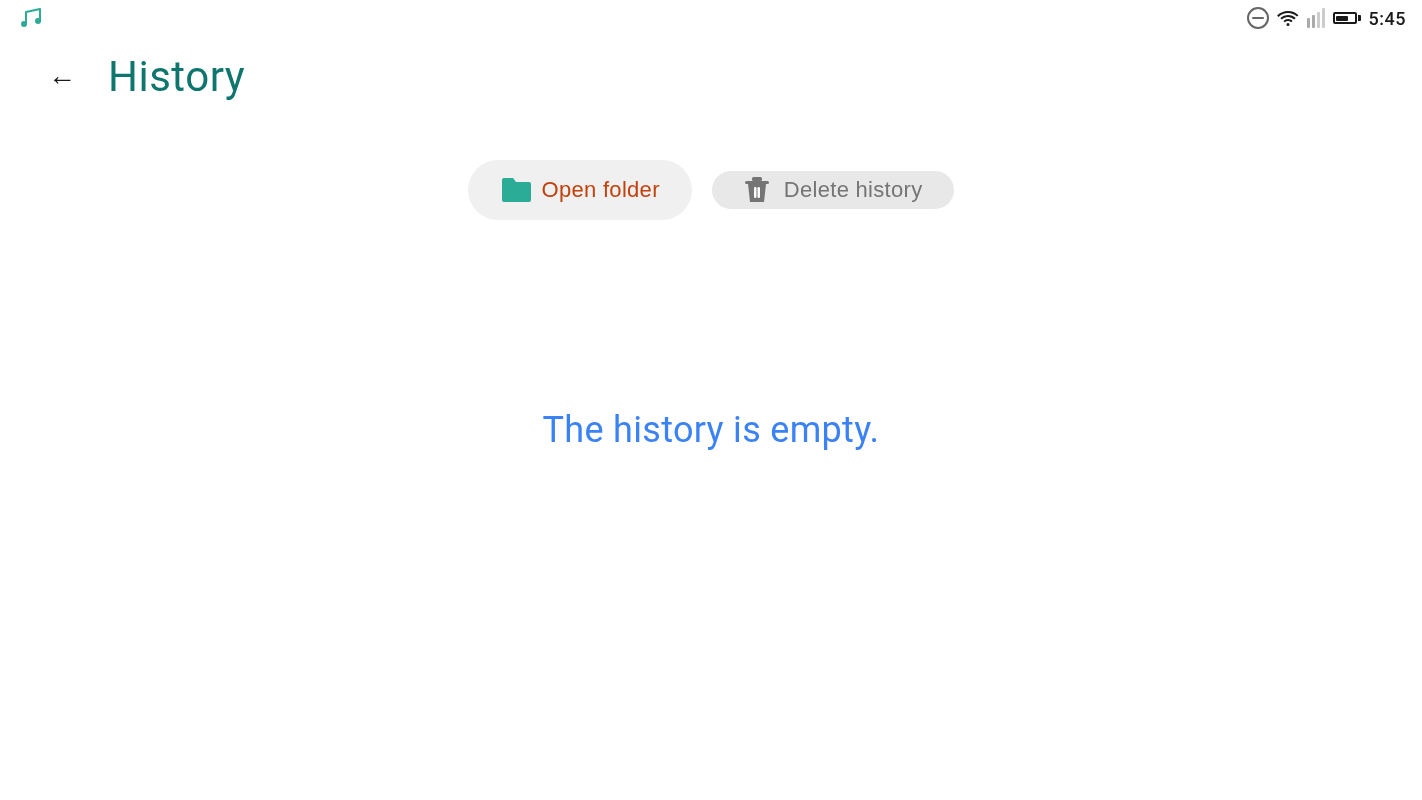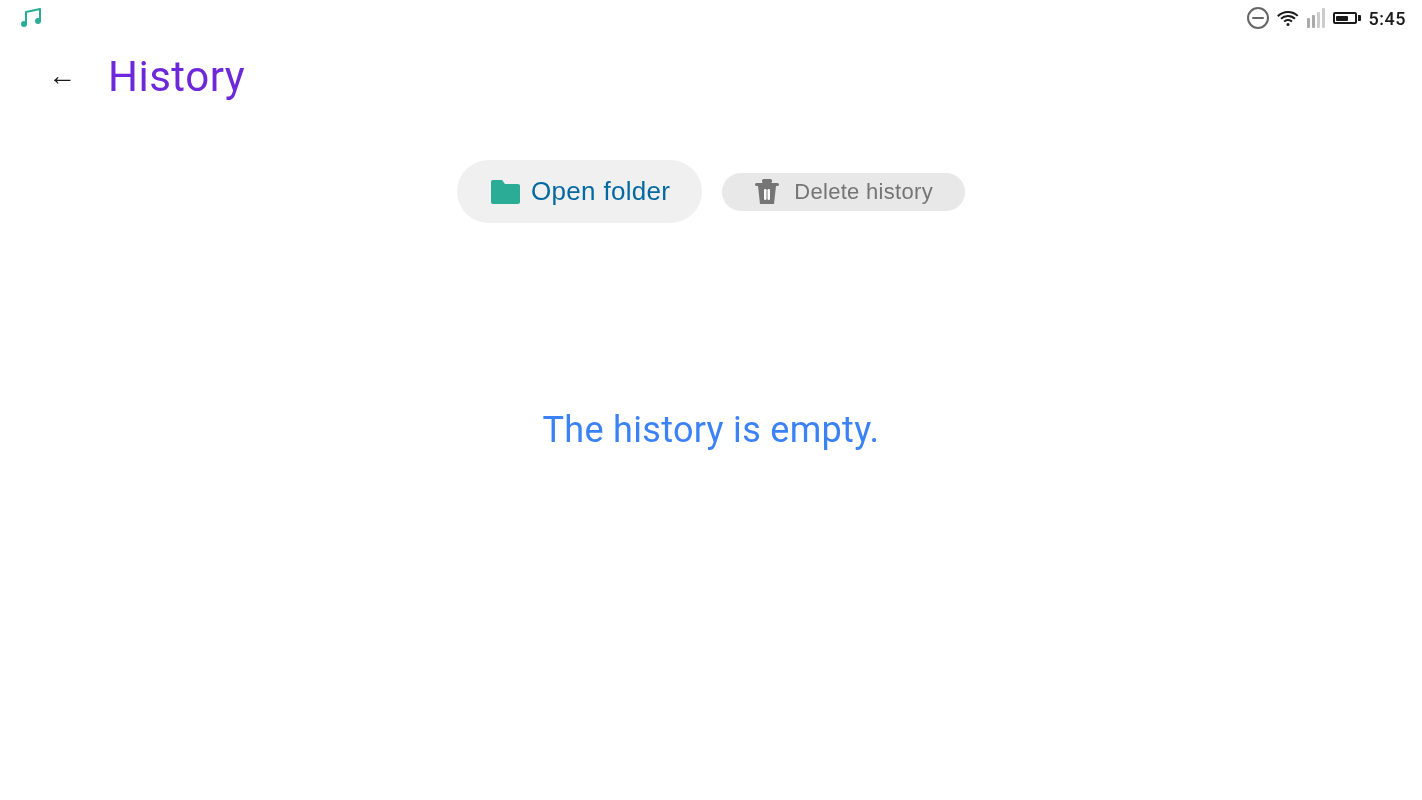--- a/index.html
+++ b/index.html
@@ -74,21 +74,21 @@
 
     .back-arrow {
       font-size: 28px;
       color: #1a1a1a;
       line-height: 1;
     }
 
     .page-title {
       font-size: 42px;
       font-weight: 400;
-      color: #6d28d9;
+      color: #0f766e;
       letter-spacing: 0.5px;
     }
 
     
     .action-buttons {
       position: absolute;
       top: 140px;
       left: 0;
       right: 0;
       display: flex;
@@ -100,23 +100,23 @@
 
     .btn-open-folder {
       display: flex;
       align-items: center;
       gap: 10px;
       padding: 16px 32px;
       background: #f0f0f0;
       border: none;
       border-radius: 50px;
       cursor: pointer;
-      font-size: 26px;
+      font-size: 22px;
       font-weight: 500;
-      color: #0369a1;
+      color: #c2410c;
       letter-spacing: 0.3px;
     }
 
     .btn-delete-history {
       display: flex;
       align-items: center;
       gap: 14px;
       padding: 5px 32px;
       background: #e8e8e8;
       border: none;

